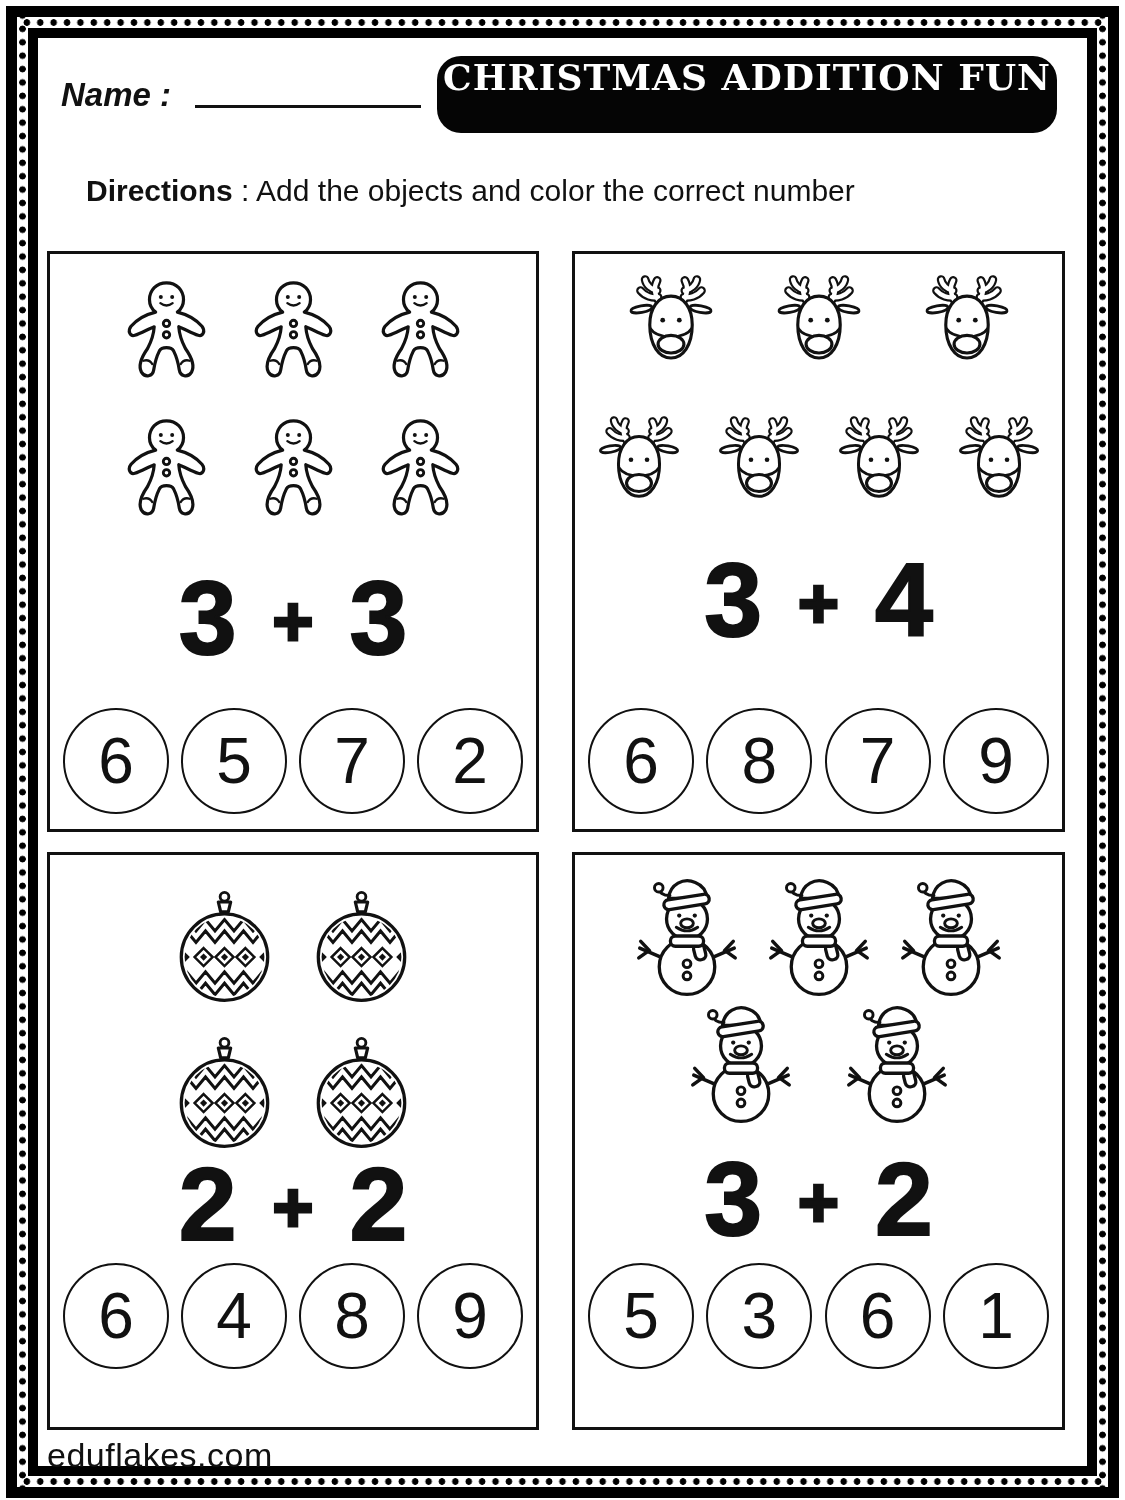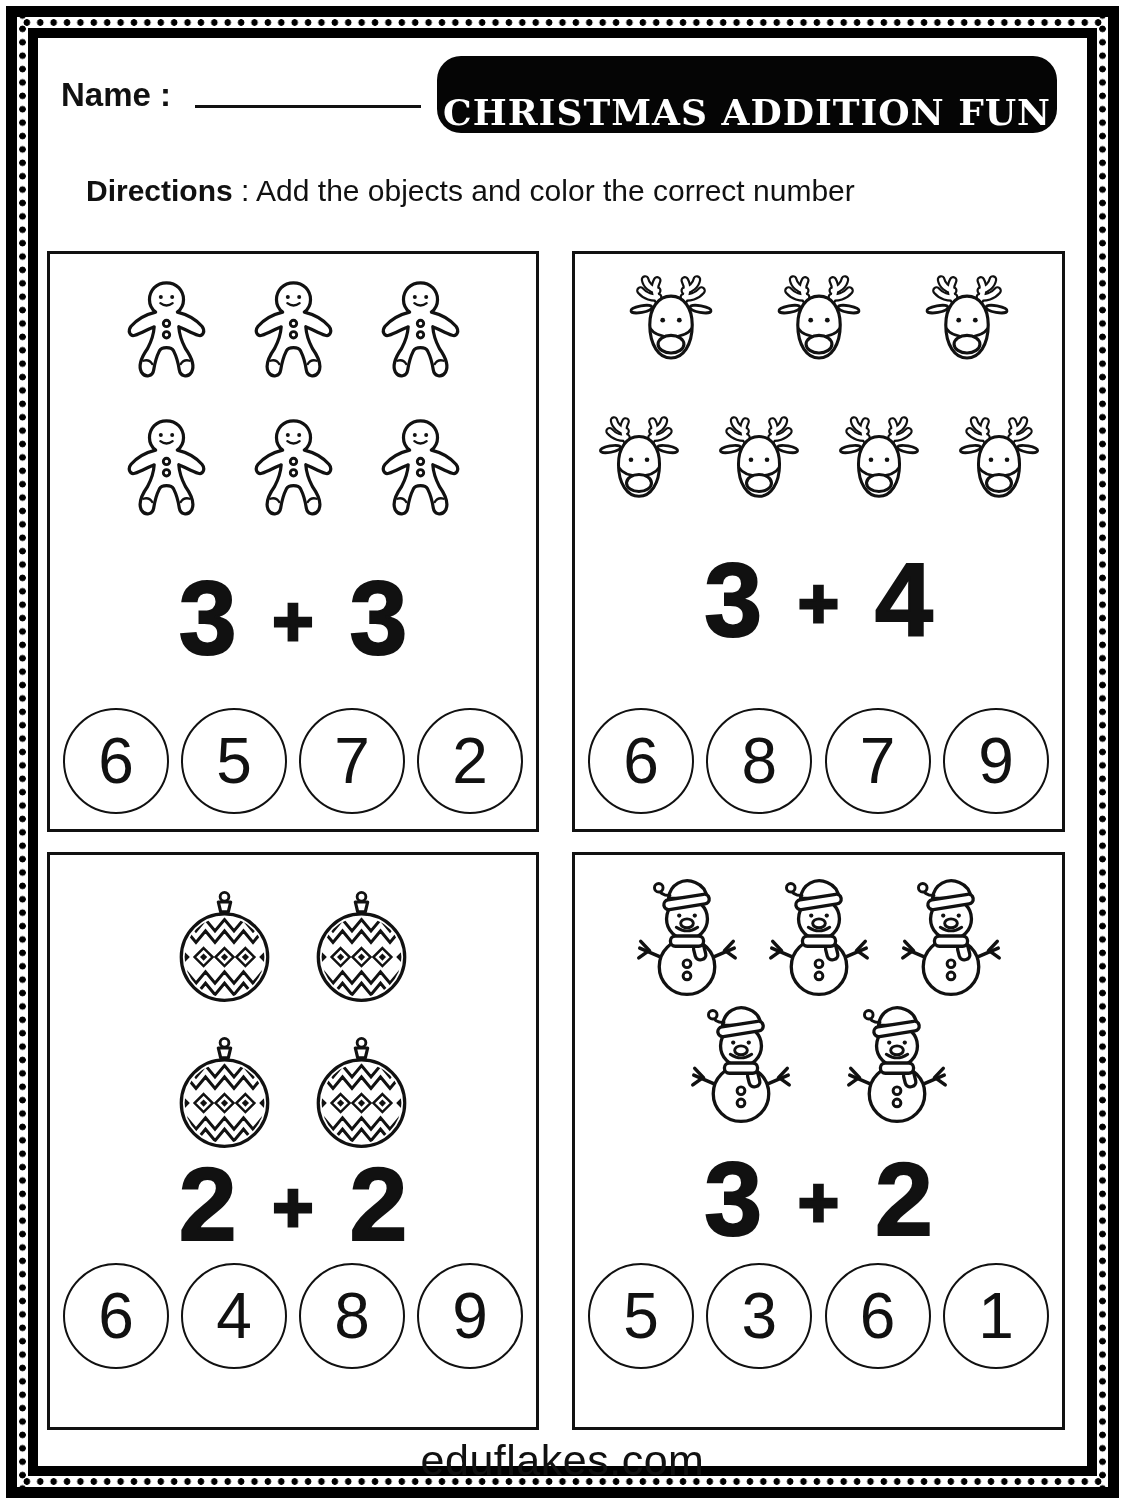--- a/index.html
+++ b/index.html
@@ -11,25 +11,25 @@
   .dots{position:absolute;background-image:radial-gradient(circle,#000 3px,transparent 3.6px);}
   .dots-top{left:18px;right:18px;top:17px;height:11px;background-size:13.4px 11px;background-repeat:repeat-x;background-position:center;}
   .dots-bottom{left:18px;right:18px;bottom:13px;height:11px;background-size:13.4px 11px;background-repeat:repeat-x;background-position:center;}
   .dots-left{left:17px;top:17px;bottom:13px;width:11px;background-size:11px 13.4px;background-repeat:repeat-y;background-position:center;}
   .dots-right{right:17px;top:17px;bottom:13px;width:11px;background-size:11px 13.4px;background-repeat:repeat-y;background-position:center;}
   .frame-inner{position:absolute;left:28px;right:28px;top:28px;bottom:24px;border:10px solid #000;background:#fff;}
 
   .content{position:absolute;left:38px;top:38px;width:1049px;height:1428px;}
 
   
-  .name-row{position:absolute;left:23px;top:40px;display:flex;align-items:flex-end;gap:24px;}
+  .name-row{position:absolute;left:23px;top:40px;display:flex;align-items:flex-end;gap:24px;font-style:italic;}
   .name-label{font-size:33px;font-weight:bold;line-height:1;}
   .name-line{display:inline-block;width:226px;height:4px;border-bottom:3.5px solid #111;margin-bottom:3px;}
   .banner{position:absolute;left:399px;top:18px;width:620px;height:77px;background:#050505;
-          border-radius:24px;display:flex;align-items:flex-end;justify-content:center;}
+          border-radius:24px;display:flex;align-items:flex-start;justify-content:center;}
   .banner-text{font-family:"DejaVu Serif",serif;font-weight:bold;font-size:36px;color:#fff;letter-spacing:1px;white-space:nowrap;}
   .directions{position:absolute;left:23px;top:136px;font-size:30px;margin-left:25px;}
   .directions .dir-label{font-weight:bold;}
 
   
   .problem{position:absolute;border:3px solid #111;background:#fff;display:flex;flex-direction:column;box-sizing:border-box;}
   .pics{display:flex;flex-direction:column;align-items:center;}
   .pic-row{display:flex;justify-content:center;align-items:flex-start;}
   .equation{display:flex;justify-content:center;align-items:center;gap:36px;}
   .eq-num{font-size:104px;line-height:0.8;font-weight:bold;-webkit-text-stroke:2px #111;}
@@ -50,21 +50,21 @@
 
   .q3{left:9px;top:814px;width:492px;height:578px;}
   .q3 .pics{margin-top:35px;gap:27px;} .q3 .pic-row{gap:42px;}
   .q3 .equation{margin-top:8px;} .q3 .circles{margin-bottom:58px;}
 
   .q4{left:534px;top:814px;width:493px;height:578px;}
   .q4 .pics{margin-top:20px;gap:5px;} .q4 .pic-row{gap:20px;}
   .q4 .pic-row.row2{gap:44px;}
   .q4 .equation{margin-top:34px;} .q4 .circles{margin-bottom:58px;}
 
-  .footer{position:absolute;left:0;right:0;top:1398px;text-align:center;font-size:43px;letter-spacing:0.5px;}
+  .footer{position:absolute;left:0;right:0;top:1398px;text-align:left;font-size:34px;letter-spacing:0.5px;padding-left:9px;}
 
   
   .ic-ginger{width:95px;height:104px;}
   .ic-deer{width:120px;height:97px;}
   .ic-orn{width:95px;height:119px;}
   .ic-snow{width:112px;height:122px;}
   .ol{fill:#fff;stroke:#111;stroke-width:3.4;stroke-linejoin:round;stroke-linecap:round;}
   .ol2{fill:#fff;stroke:#111;stroke-width:3;}
   .ln{fill:none;stroke:#111;stroke-width:3;stroke-linecap:round;}
   .ln2{fill:none;stroke:#111;stroke-width:2.4;stroke-linecap:round;}

